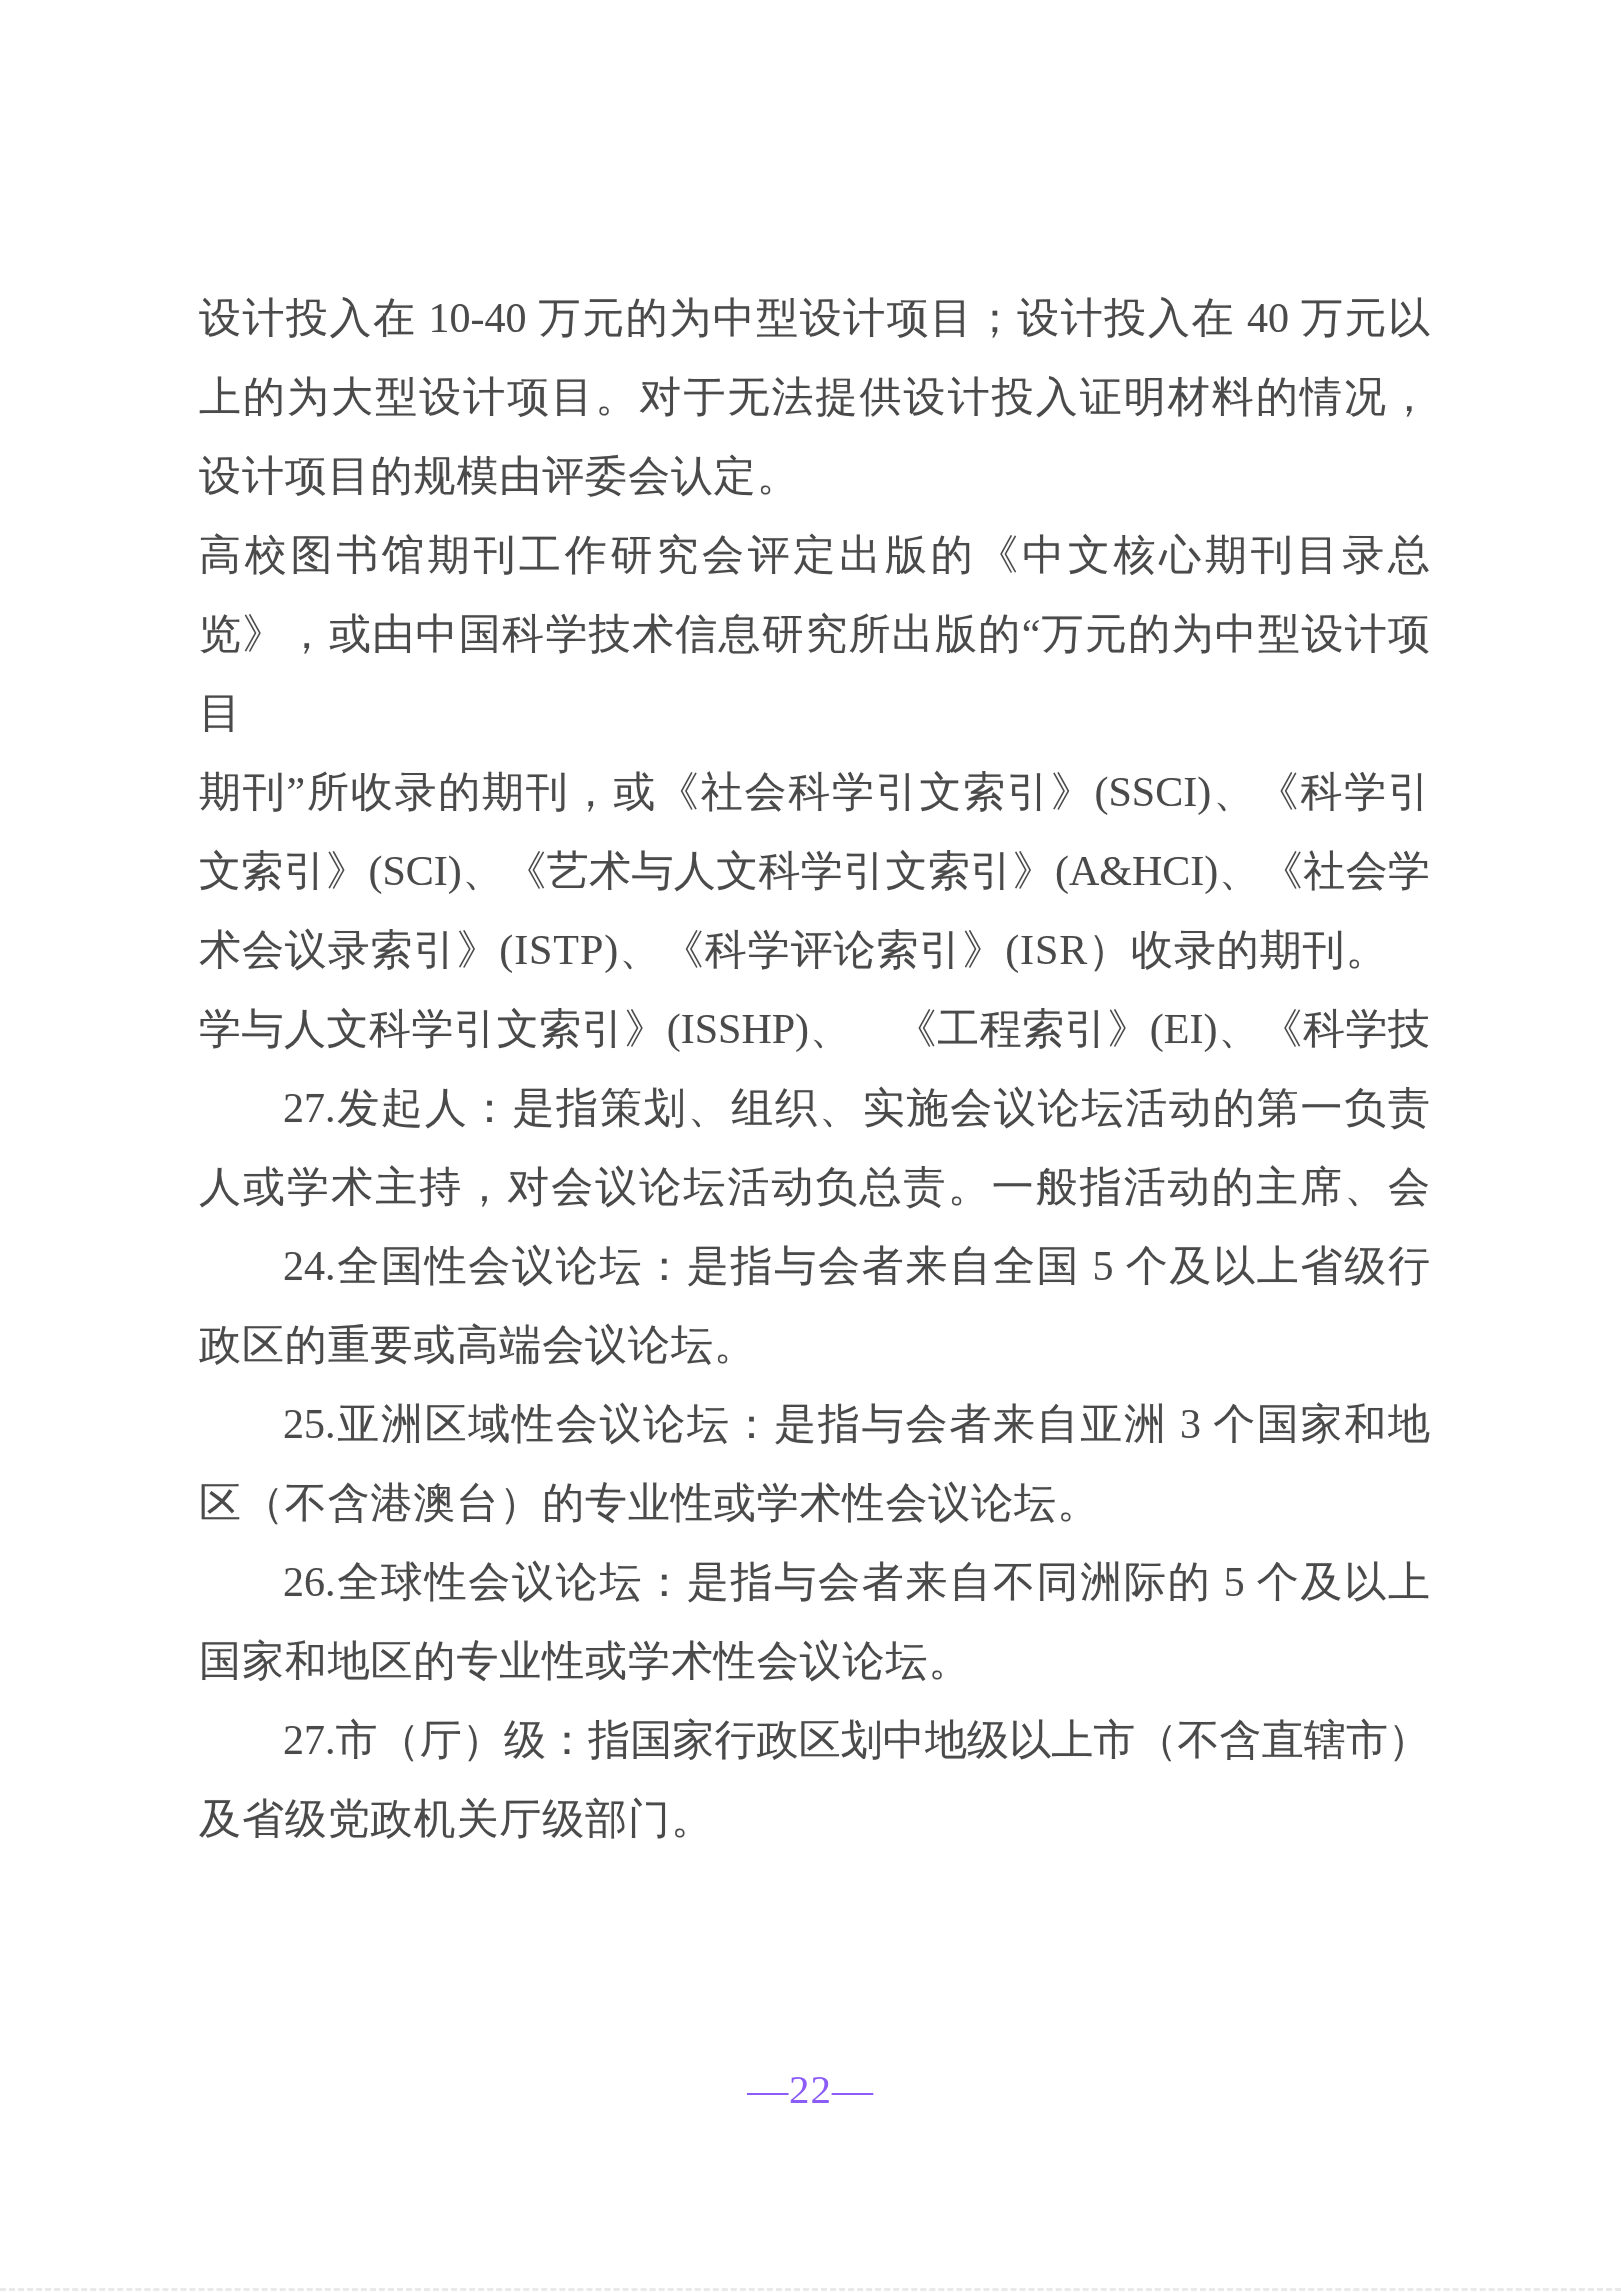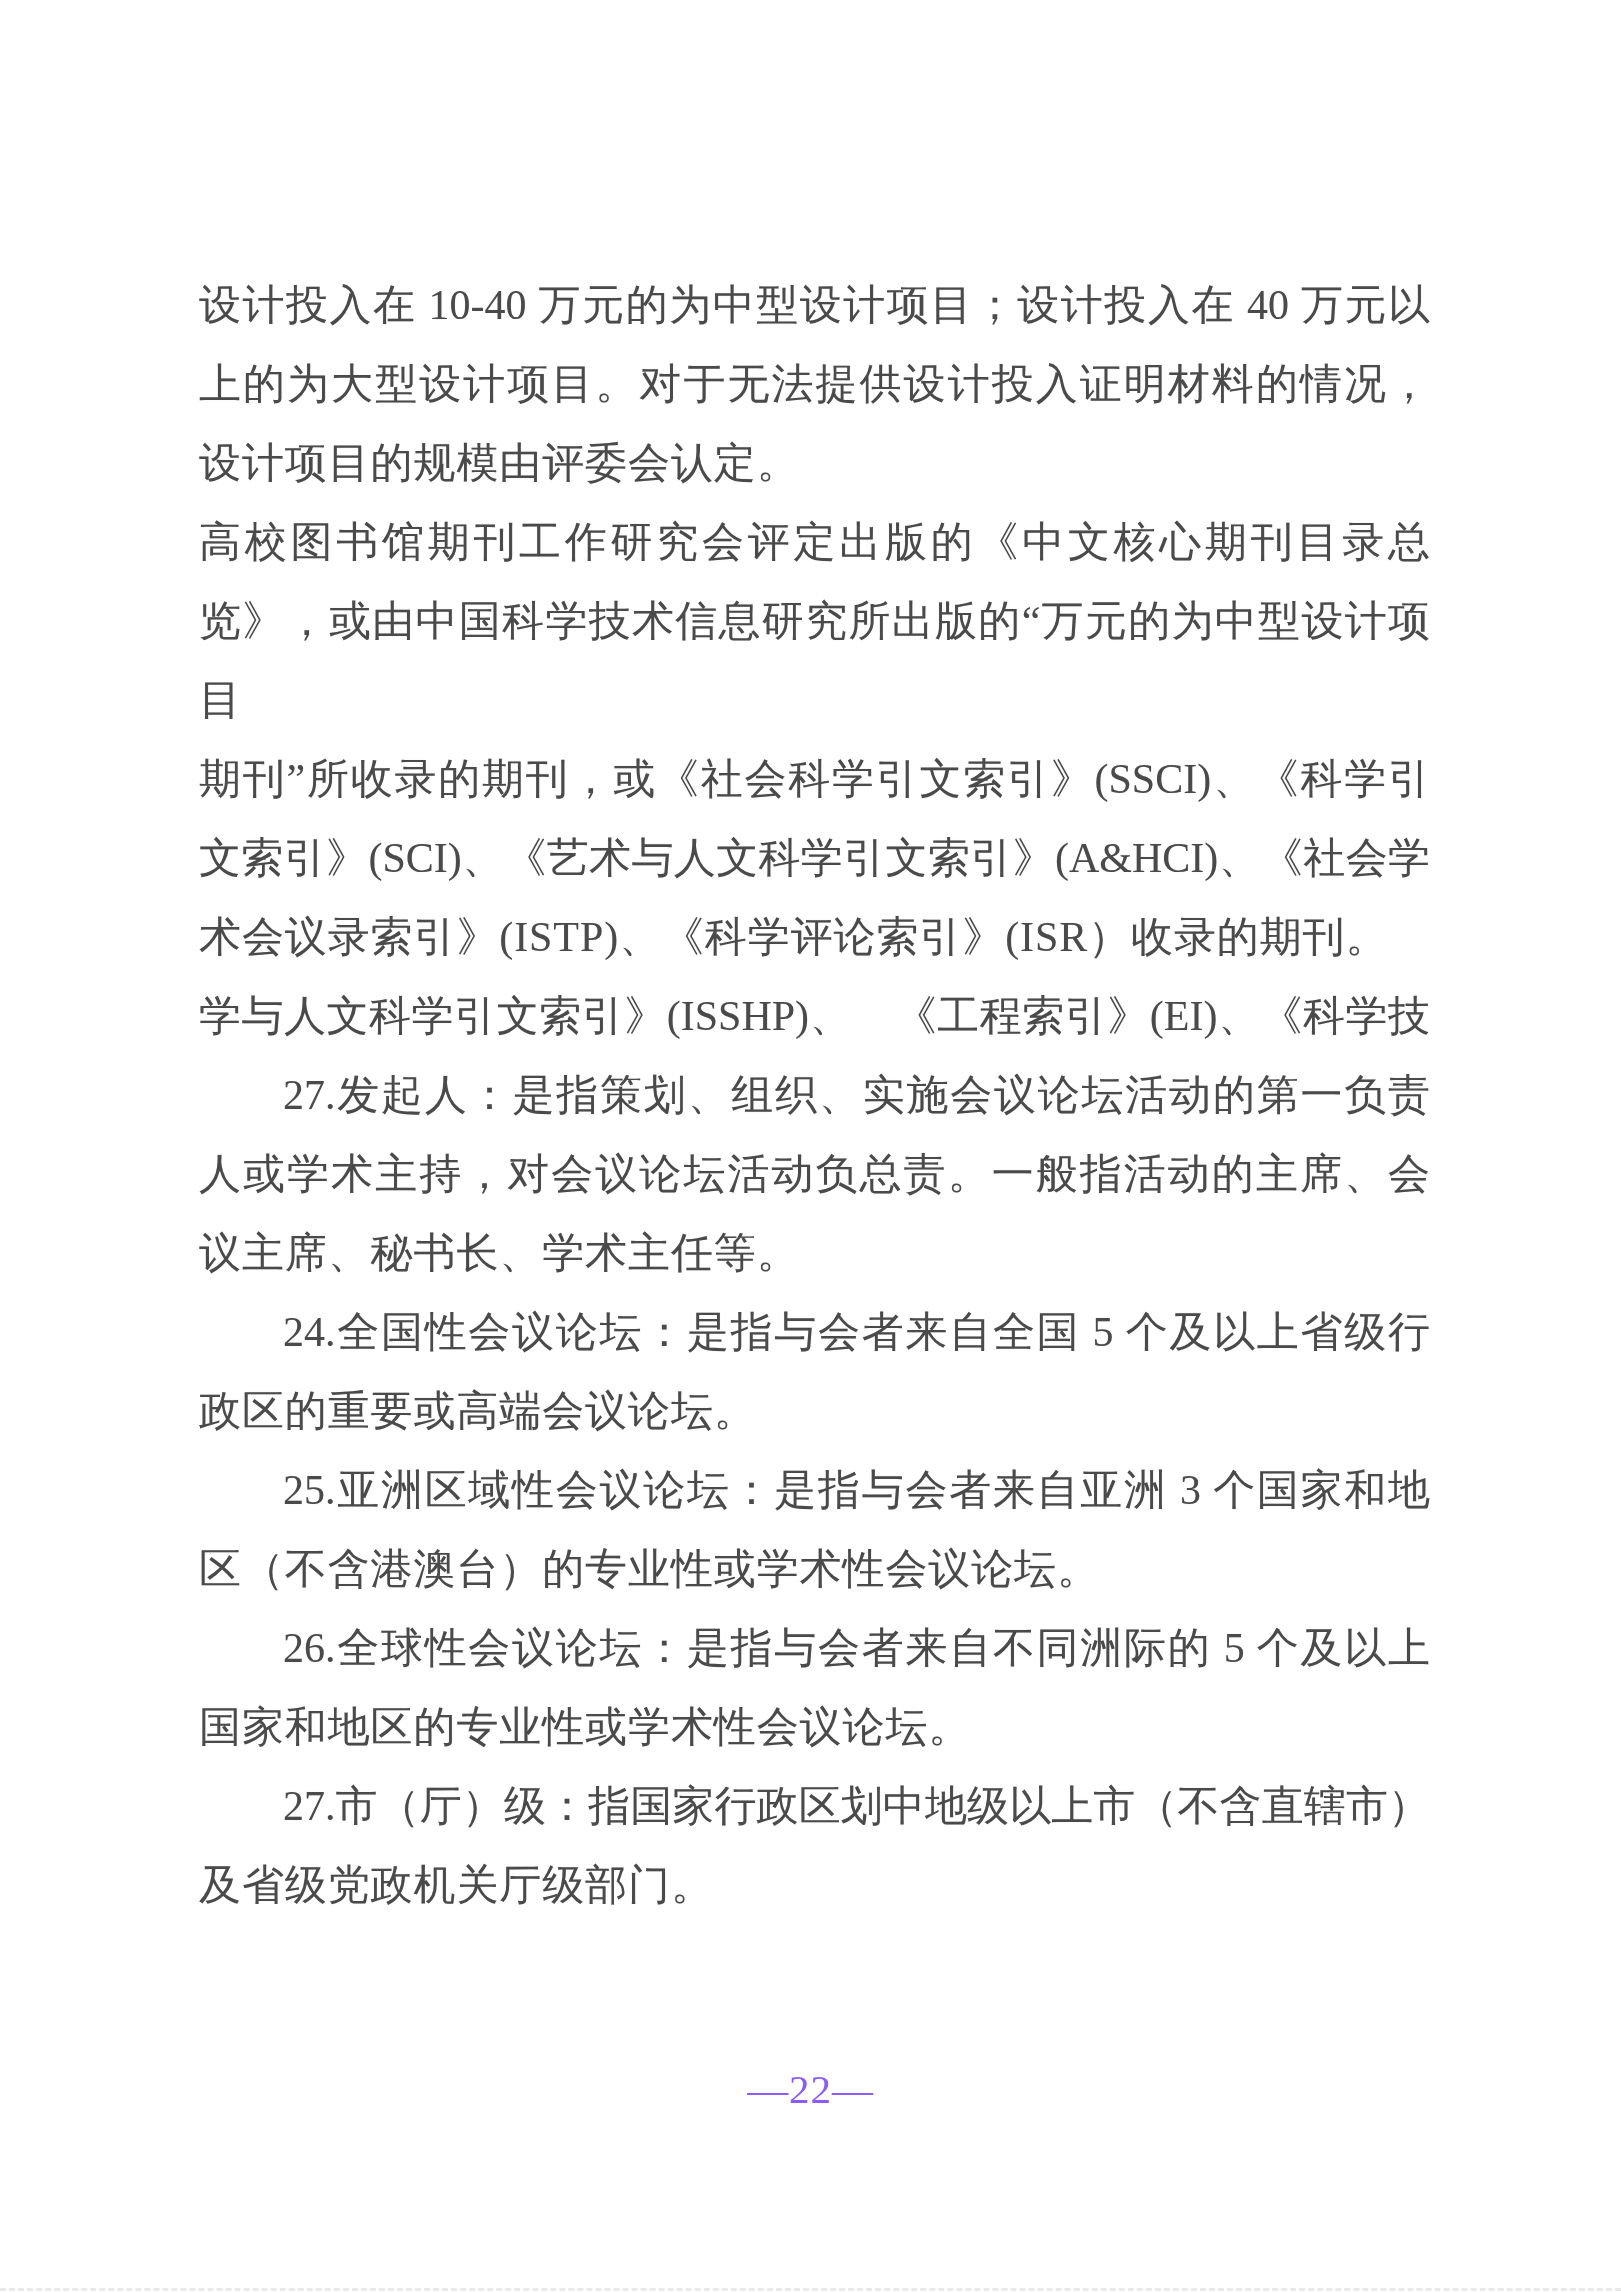--- a/index.html
+++ b/index.html
@@ -11,21 +11,21 @@
   .page {
     position: relative;
     width: 1621px;
     height: 2293px;
     background: #ffffff;
     overflow: hidden;
   }
   .page-text {
     position: absolute;
     left: 199px;
-    top: 266px;
+    top: 279px;
     width: 1231px;
     font-family: Liberation Serif, serif;
   }
   .line {
     font-size: 42px;
     line-height: 79px;
     color: #4a4a4a;
     white-space: normal;
     text-shadow: 0 0 0.9px rgba(90,90,90,0.25);
   }
@@ -74,21 +74,20 @@
       <div class="line fill">上的为大型设计项目。对于无法提供设计投入证明材料的情况，</div>
       <div class="line end">设计项目的规模由评委会认定。</div>
       <div class="line fill">高校图书馆期刊工作研究会评定出版的《中文核心期刊目录总</div>
       <div class="line fill">览》，或由中国科学技术信息研究所出版的“万元的为中型设计项目</div>
       <div class="line fill">期刊”所收录的期刊，或《社会科学引文索引》(SSCI)、《科学引</div>
       <div class="line fill">文索引》(SCI)、《艺术与人文科学引文索引》(A&amp;HCI)、《社会学</div>
       <div class="line end">术会议录索引》(ISTP)、《科学评论索引》(ISR）收录的期刊。</div>
       <div class="line fill">学与人文科学引文索引》(ISSHP)、　《工程索引》(EI)、《科学技</div>
       <div class="line fill indent">27.发起人：是指策划、组织、实施会议论坛活动的第一负责</div>
       <div class="line fill">人或学术主持，对会议论坛活动负总责。一般指活动的主席、会</div>
-      <div class="line end">议主席、秘书长、学术主任等。</div>
       <div class="line fill indent">24.全国性会议论坛：是指与会者来自全国 5 个及以上省级行</div>
       <div class="line end">政区的重要或高端会议论坛。</div>
       <div class="line fill indent">25.亚洲区域性会议论坛：是指与会者来自亚洲 3 个国家和地</div>
       <div class="line end">区（不含港澳台）的专业性或学术性会议论坛。</div>
       <div class="line fill indent">26.全球性会议论坛：是指与会者来自不同洲际的 5 个及以上</div>
       <div class="line end">国家和地区的专业性或学术性会议论坛。</div>
       <div class="line fill indent">27.市（厅）级：指国家行政区划中地级以上市（不含直辖市）</div>
       <div class="line end">及省级党政机关厅级部门。</div>
     </div>
   <div class="page-number">—22—</div>

